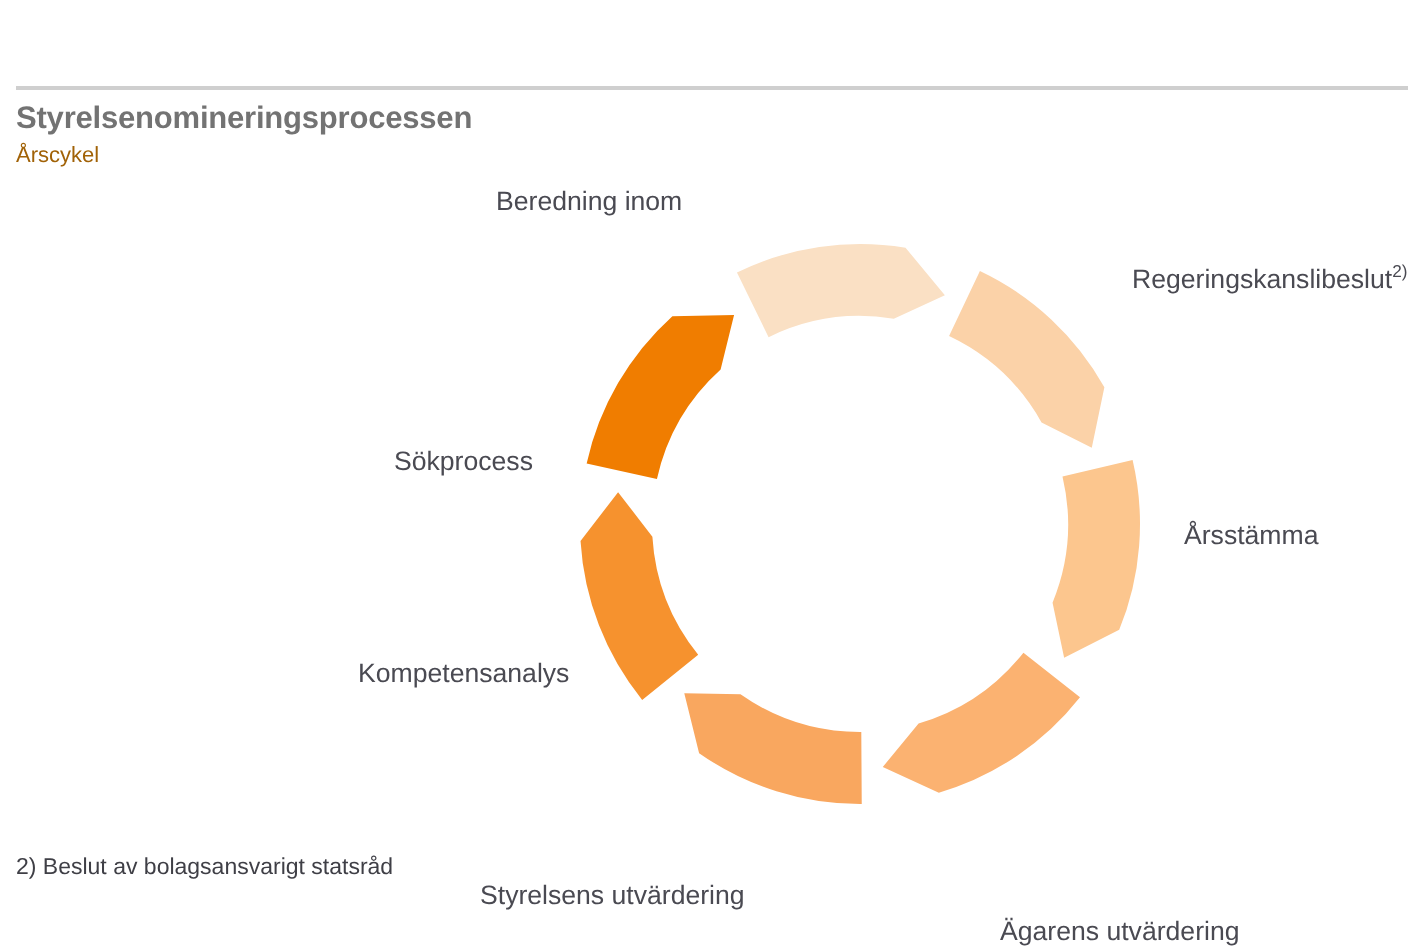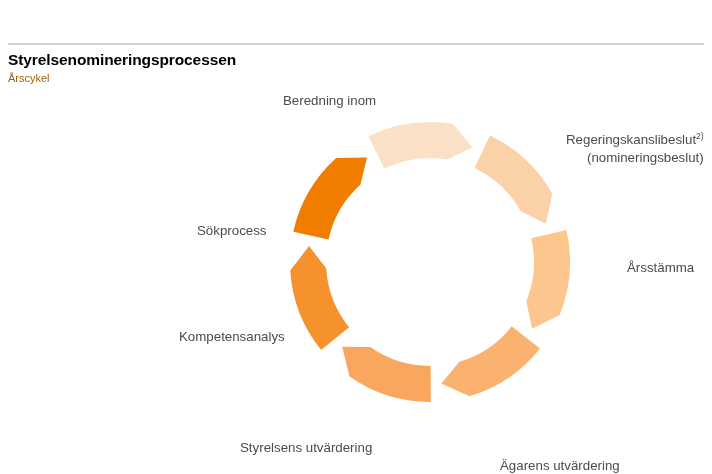--- a/index.html
+++ b/index.html
@@ -26,21 +26,21 @@
     width: 696px;
     height: 2px;
     background: #cfcfcf;
   }
   .title {
     position: absolute;
     left: 8px;
     top: 51px;
     font-size: 15.5px;
     font-weight: bold;
-    color: #000000;
+    color: #737373;
     letter-spacing: -0.1px;
     white-space: nowrap;
   }
   .subtitle {
     position: absolute;
     left: 8px;
     top: 72px;
     font-size: 11px;
     font-weight: normal;
     color: #a16207;
@@ -67,21 +67,21 @@
     color: #4a4a52;
     line-height: 1.34;
     white-space: pre;
   }
   .cycle-label sup {
     font-size: 8.6px;
     vertical-align: super;
     line-height: 0;
   }
   .lbl-right { text-align: right; }
-  .lbl-left  { text-align: right; margin-left: 35px; }
+  .lbl-left  { text-align: right; }
   .lbl-center{ text-align: center; margin-top: 28px; }
 </style>
 </head>
 <body>
 
 <div class="page">
 
   <div class="top-rule"></div>
 
   <div class="title">Styrelsenomineringsprocessen</div>
@@ -92,23 +92,24 @@
       <path d="M 293.3185590032093 231.69845404866555 A 140 140 0 0 1 336.1920846991237 158.07659057313595 L 367.03503459548415 157.50400423170214 L 360.31412006220614 184.7997529971867 A 104 104 0 0 0 328.46521525952693 239.49028015043726 Z" fill="#F07D00"></path>
       <path d="M 368.47121802734966 136.2454414784018 A 140 140 0 0 1 452.76231473161295 123.86283256104099 L 472.44024547939773 147.6198200576321 L 446.909148086341 159.38381847391616 A 104 104 0 0 0 384.2929048203169 168.58232795538422 Z" fill="#FAE0C4"></path>
       <path d="M 489.95630483531676 135.48817640040687 A 140 140 0 0 1 552.1920575045953 193.66917911517757 L 545.8870858940872 223.86624431063137 L 520.7712427176994 211.23996162841763 A 104 104 0 0 0 474.5389693062353 168.0197881831594 Z" fill="#FBD2A8"></path>
       <path d="M 566.2930712165572 229.99689486380345 A 140 140 0 0 1 559.6086887128893 314.9300274903139 L 532.0685869647832 328.82816438458025 L 526.2807401867177 301.3194489928046 A 104 104 0 0 0 531.2462814751568 238.22626475596826 Z" fill="#FCC68E"></path>
       <path d="M 539.9983750997424 348.60460423913025 A 140 140 0 0 1 469.4273337849439 396.3334855894487 L 441.39036023126005 383.4671136308183 L 459.28887652595836 361.790589295019 A 104 104 0 0 0 511.7130786455229 326.33484886335395 Z" fill="#FBB271"></path>
       <path d="M 430.8726589748848 401.99728021041534 A 140 140 0 0 1 349.5563923458965 376.58108913600296 L 342.13495992259266 346.6388488354822 L 370.24189145695163 347.11738050103077 A 104 104 0 0 0 430.6482609527716 365.99797958488 Z" fill="#F9A75F"></path>
       <path d="M 321.08981284294 349.9691487591767 A 140 140 0 0 1 290.26112822093864 270.5467955348801 L 309.04372691239513 246.0758045491538 L 326.19398096412584 268.3490481116252 A 104 104 0 0 0 349.0952895404697 327.348510506817 Z" fill="#F6922E"></path>
     </svg>
 
   <div id="label-layer">
-      <div class="cycle-label lbl-right" style="top: 131px; left: 566px;"><span>Regeringskanslibeslut</span><sup>2)</sup><br><span>(nomineringsbeslut)</span></div>
+      <div class="cycle-label lbl-right" style="top: 131px; left: 566px;"><span>Regeringskanslibeslut</span><sup>2)</sup><br></div>
       <div class="cycle-label lbl-left" style="top: 259px; left: 592px;"><span>Årsstämma</span></div>
       <div class="cycle-label lbl-center" style="top: 429px; left: 500px;"><span>Ägarens utvärdering</span></div>
       <div class="cycle-label lbl-center" style="top: 411px; left: 240px;"><span>Styrelsens utvärdering</span></div>
       <div class="cycle-label lbl-right" style="top: 328px; left: 179px;"><span>Kompetensanalys</span></div>
       <div class="cycle-label lbl-right" style="top: 222px; left: 197px;"><span>Sökprocess</span></div>
       <div class="cycle-label lbl-left" style="top: 92px; left: 248px;"><span>Beredning inom</span><br></div>
     </div>
 
+  <div class="footnote">2) Beslut av bolagsansvarigt statsråd</div>
 
 </div>
 
 </body></html>

